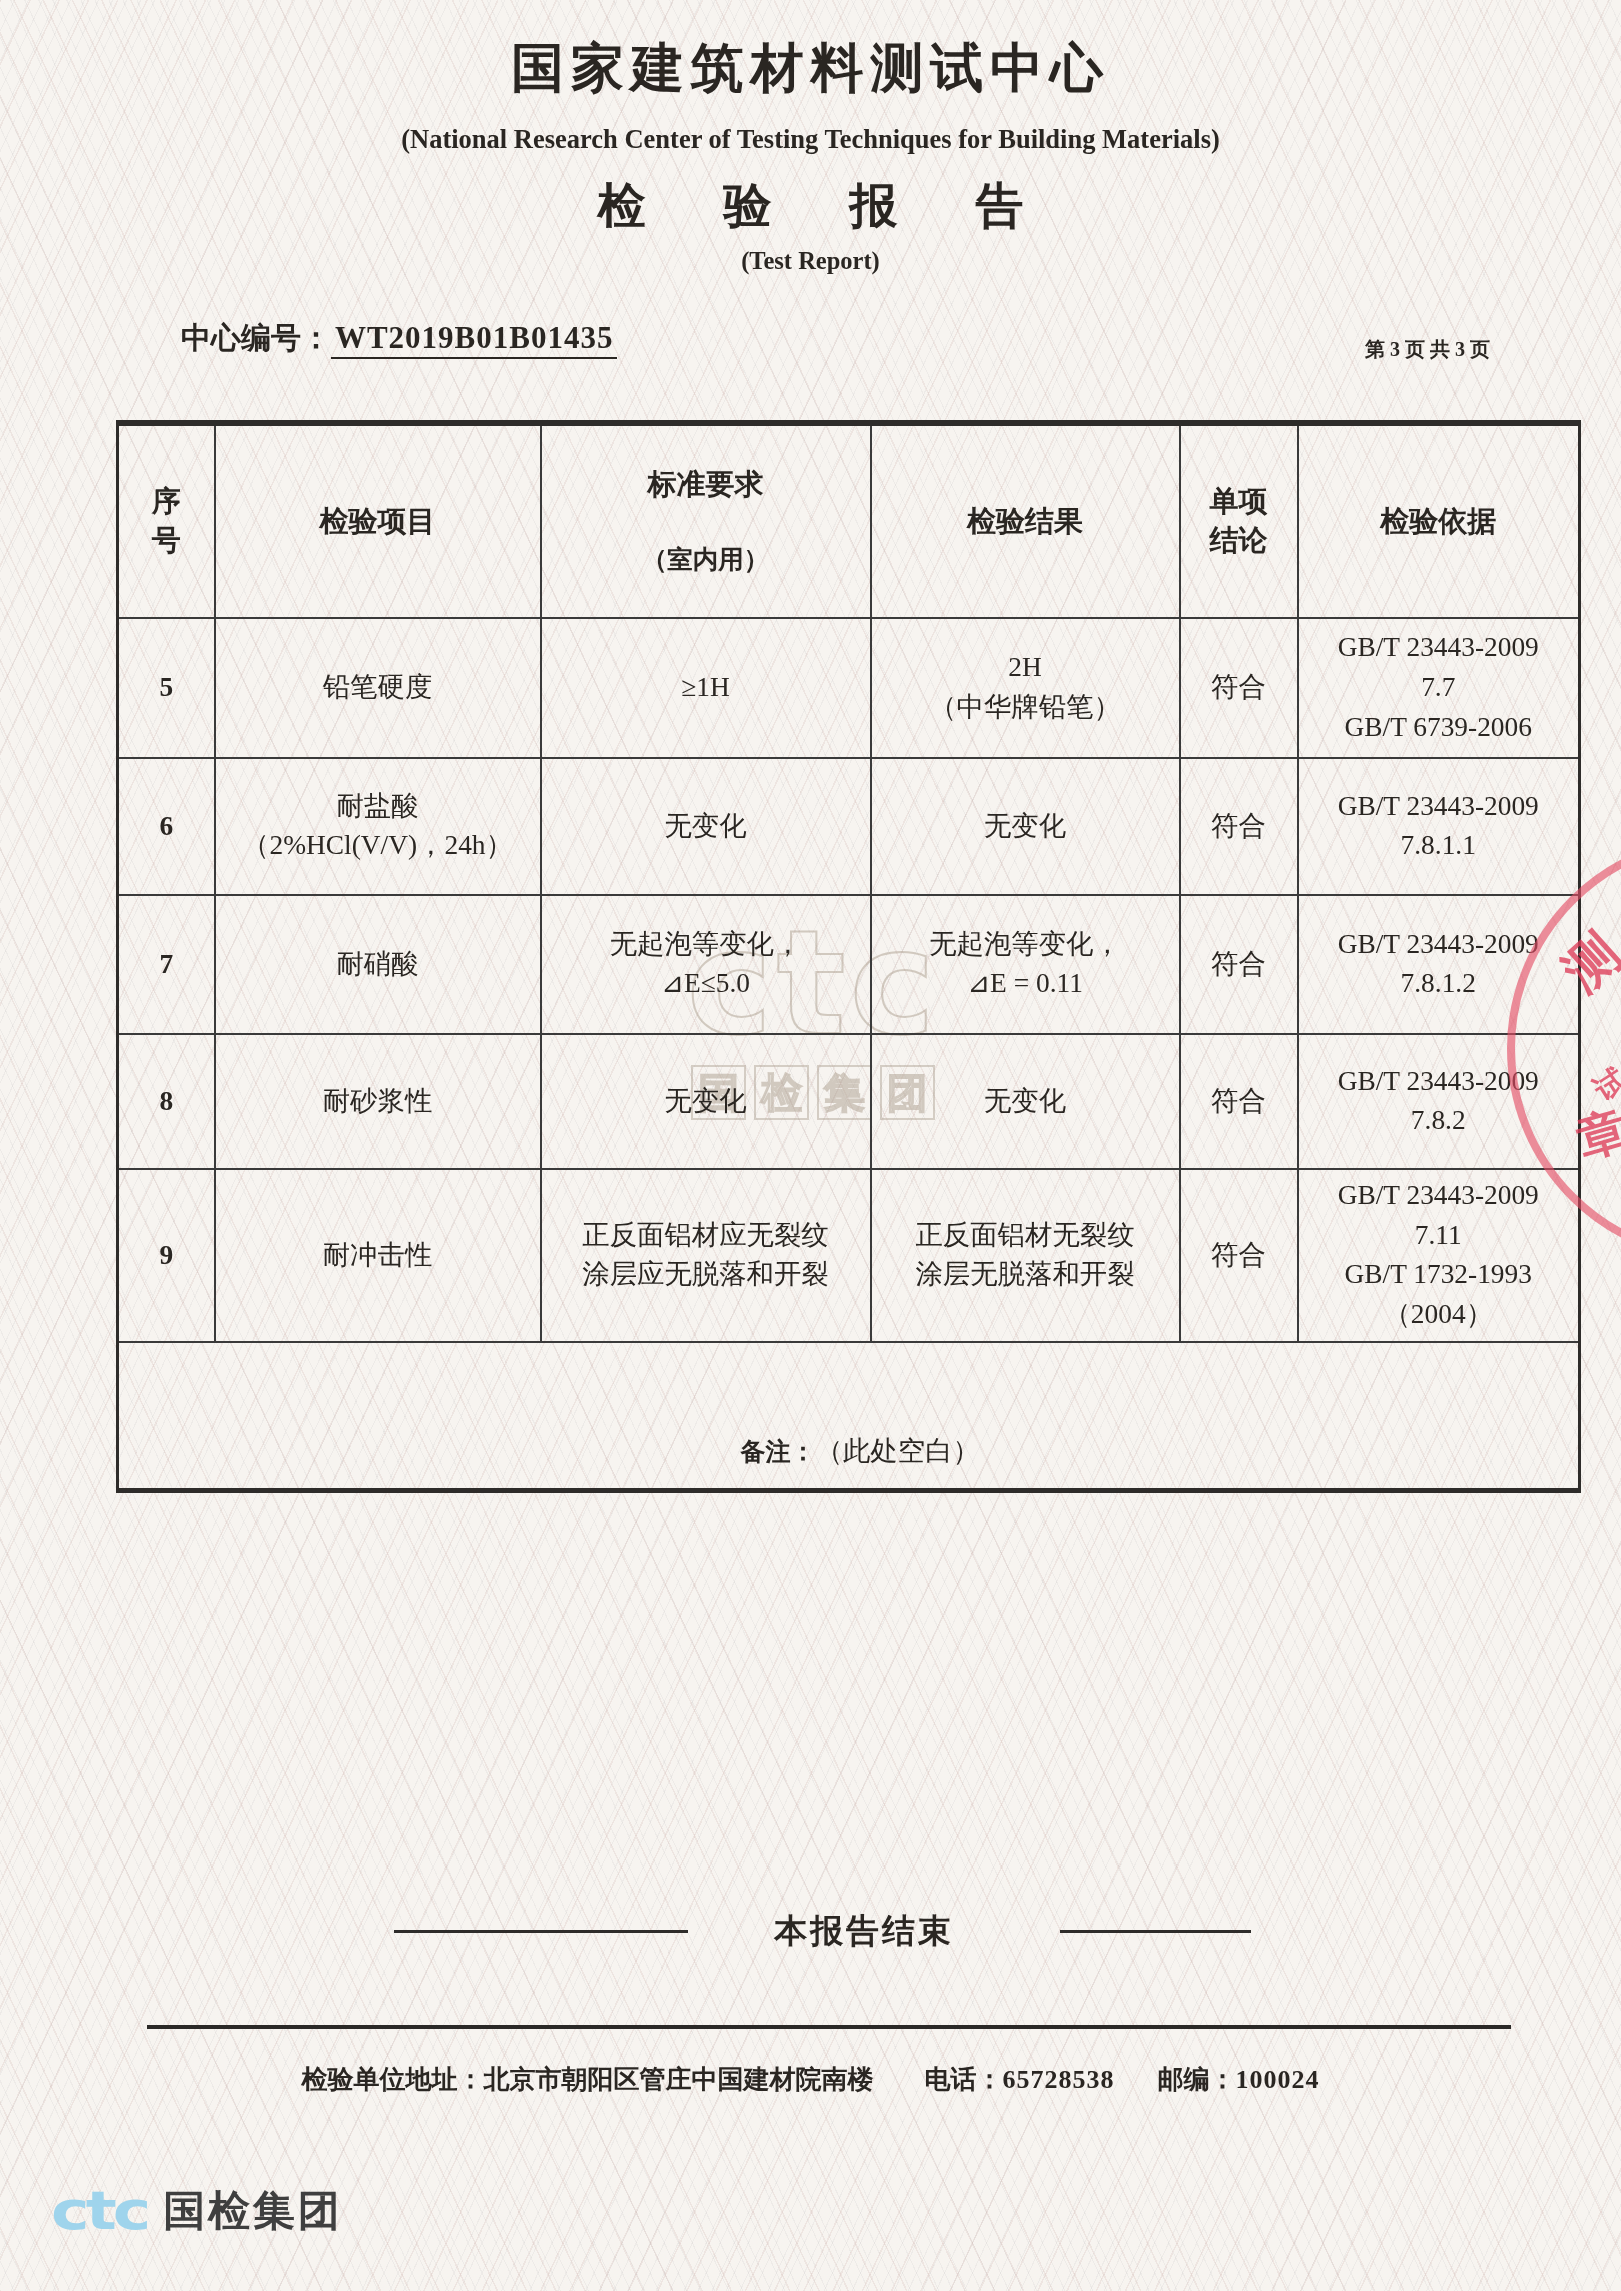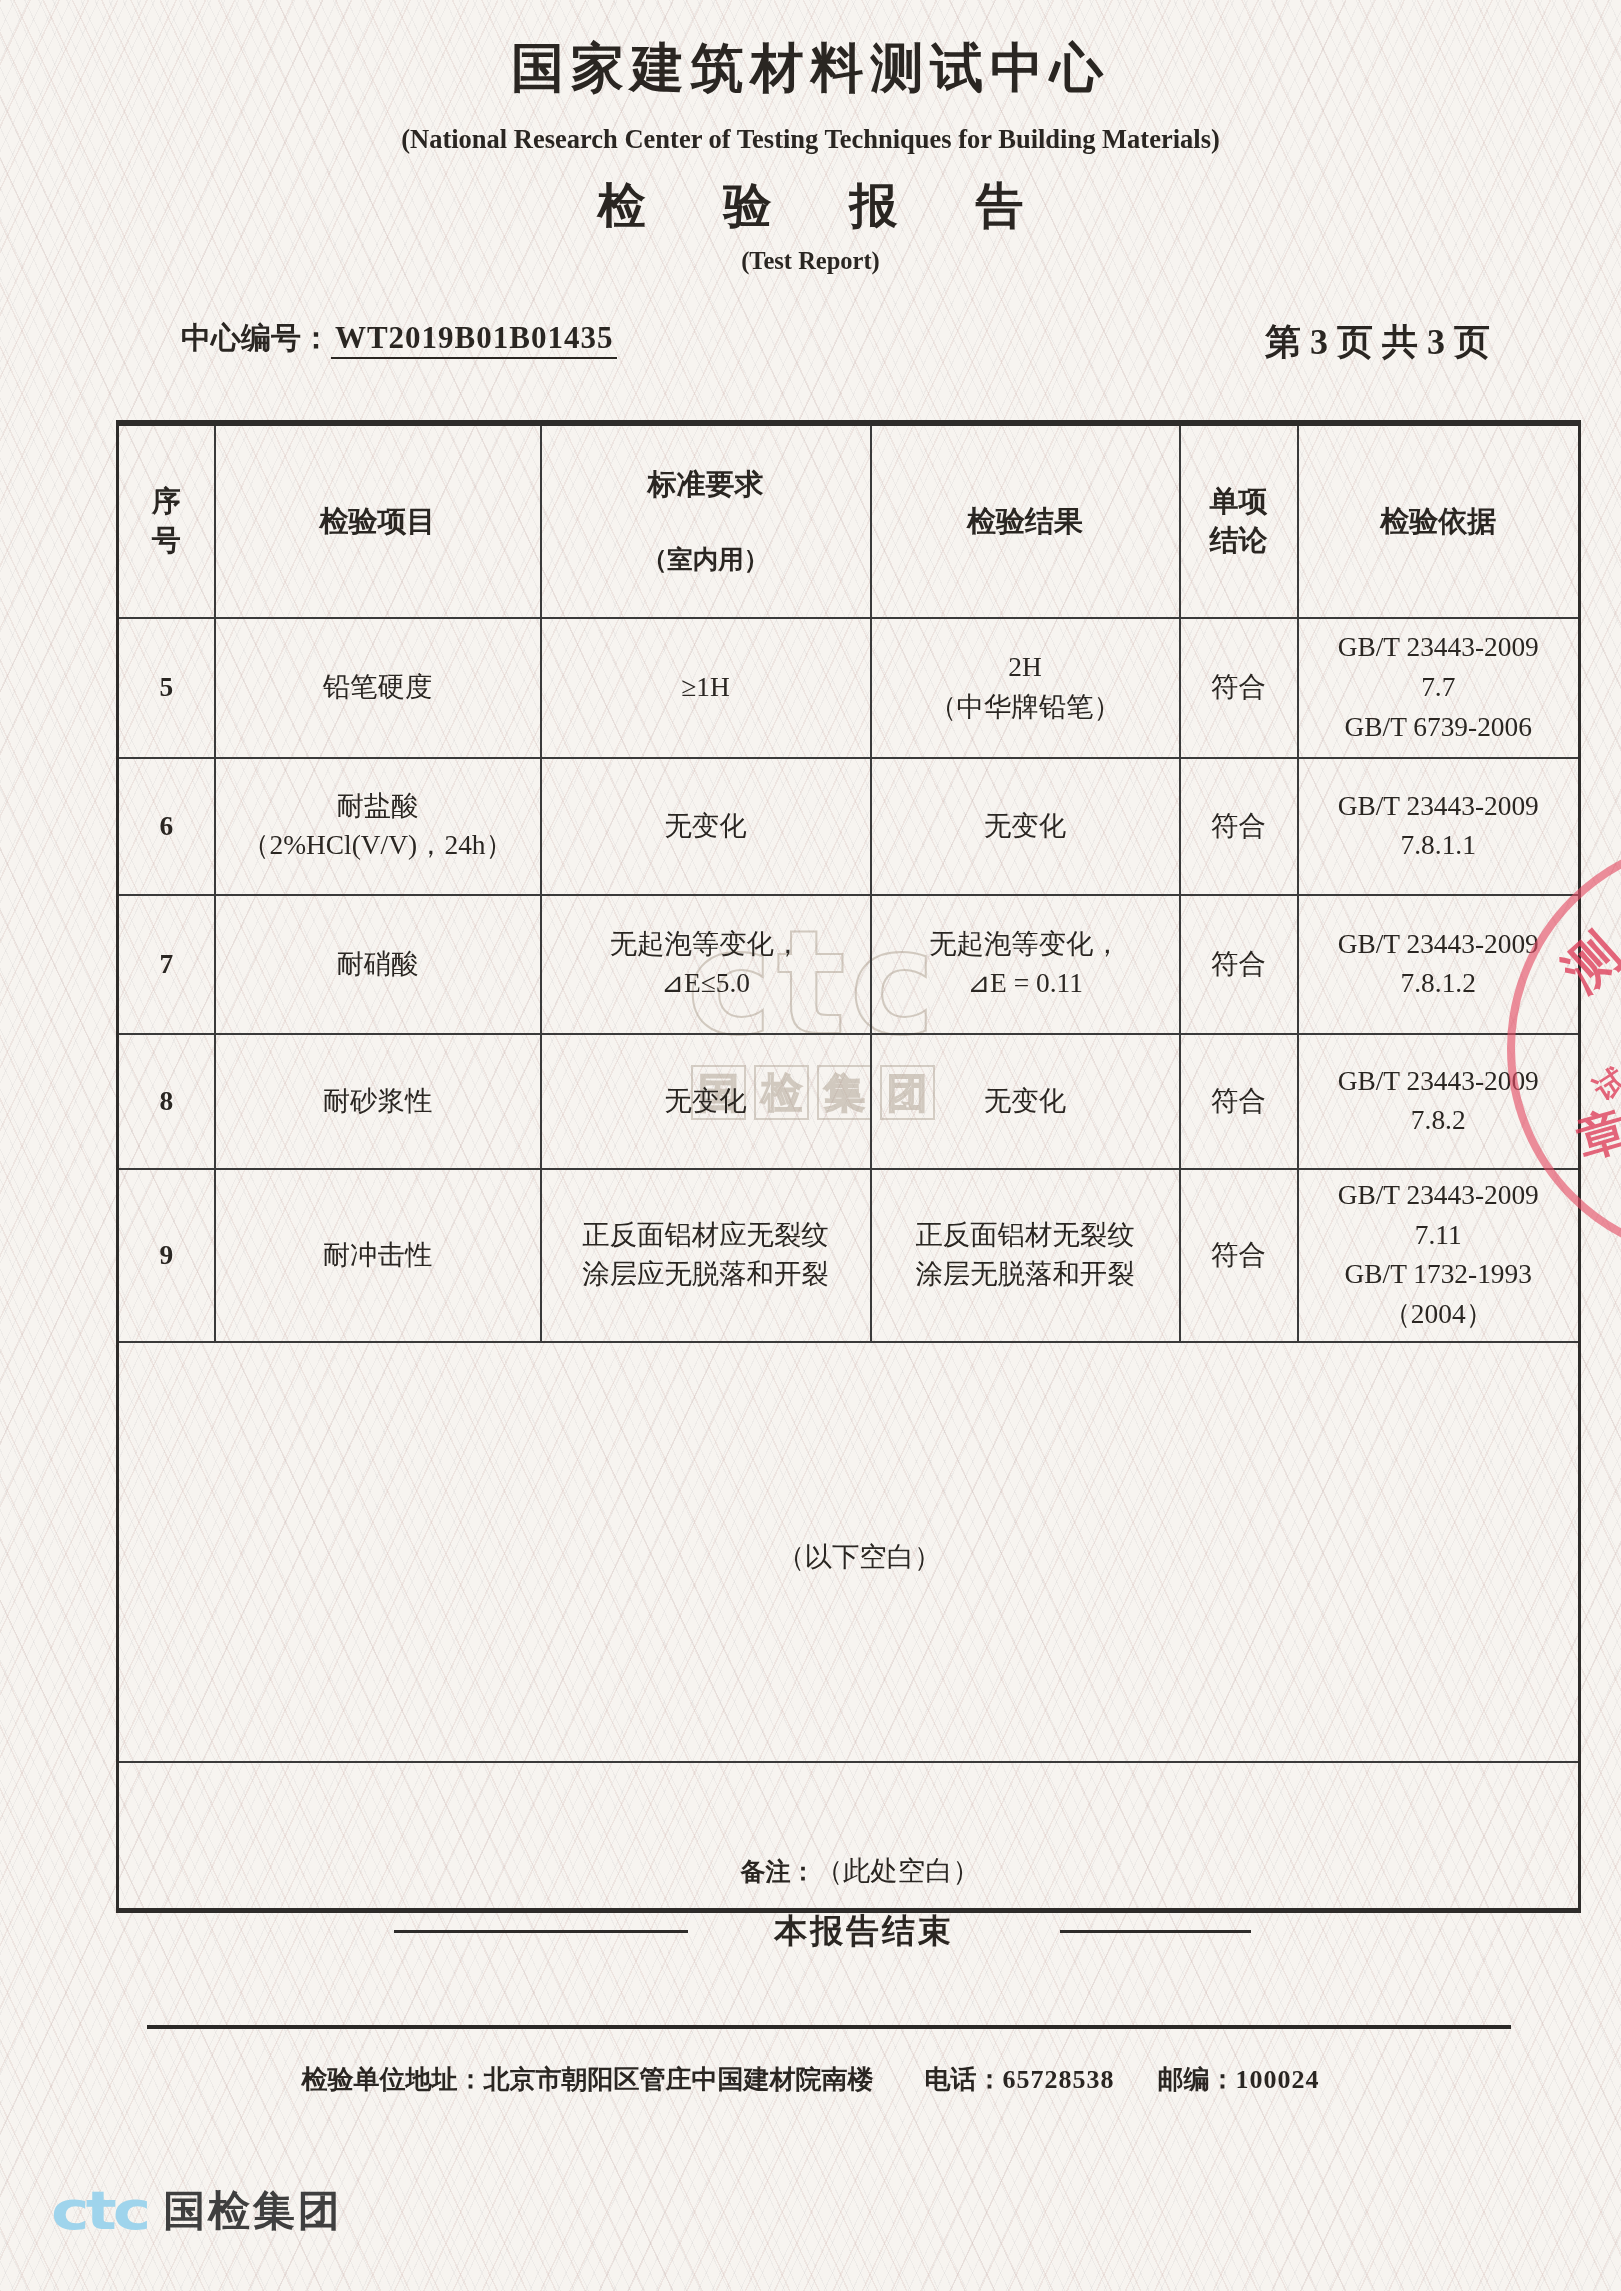--- a/index.html
+++ b/index.html
@@ -18,21 +18,21 @@
   .abs{ position:absolute; }
   .ctr{ left:0; width:100%; text-align:center; }
 
   .title-cn{ top:33px; font-size:53px; font-weight:bold; letter-spacing:6.9px; }
   .title-en{ top:124px; font-size:26.5px; font-weight:bold; }
   .report-cn{ top:174px; font-size:48px; font-weight:bold; letter-spacing:33px; padding-left:33px; }
   .report-en{ top:247px; font-size:24.5px; font-weight:bold; }
 
   .center-no{ top:318px; left:181px; font-size:30px; font-weight:bold; }
   .center-no .num{ font-size:31px; letter-spacing:1px; border-bottom:2.9px solid #2a2622; padding:0 3.9px 2px 3.9px; }
-  .page-info{ top:318px; right:131px; font-size:36px; font-weight:bold; }
+  .page-info{ top:336px; right:131px; font-size:20px; font-weight:bold; }
 
   
   .watermark{ left:627px; top:910px; width:372px; text-align:center; pointer-events:none; }
   .wm-ctc{
     font-family:"DejaVu Sans","Liberation Sans",sans-serif;
     font-size:145px; font-weight:bold; line-height:1; letter-spacing:3.9px;
     color:transparent; -webkit-text-stroke:2px rgba(178,166,152,.55);
   }
   .wm-name{ margin-top:9.8px; display:flex; justify-content:center; gap:7.8px; }
   .wm-name span{
@@ -191,23 +191,20 @@
     <td>正反面铝材应无裂纹
 涂层应无脱落和开裂</td>
     <td>正反面铝材无裂纹
 涂层无脱落和开裂</td>
     <td>符合</td>
     <td class="cell-basis">GB/T 23443-2009
 7.11
 GB/T 1732-1993
 （2004）</td>
   </tr>
-  <tr class="r-blank">
-    <td class="blank-cell" colspan="6">（以下空白）</td>
-  </tr>
   <tr class="r-remark">
     <td class="remark-cell" colspan="6">
       <span class="remark-label">备注：</span><span>（此处空白）</span>
     </td>
   </tr>
 </tbody>
   </table>
 
 <div class="abs stamp-circle"></div>
 <div class="abs stamp-char c1">测</div>

